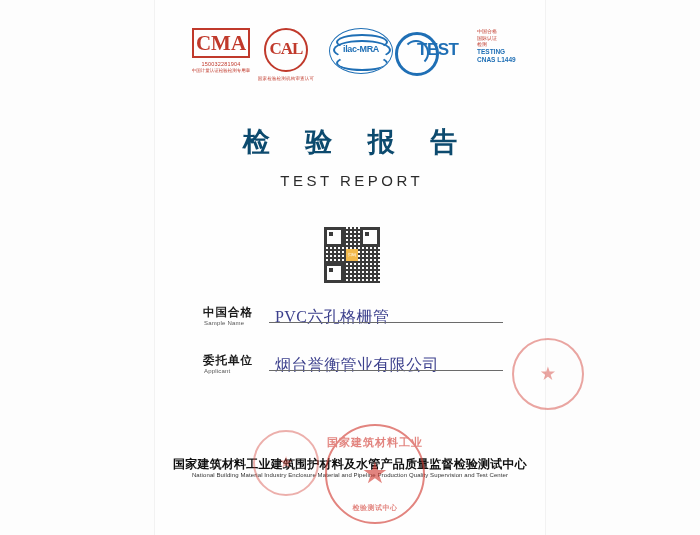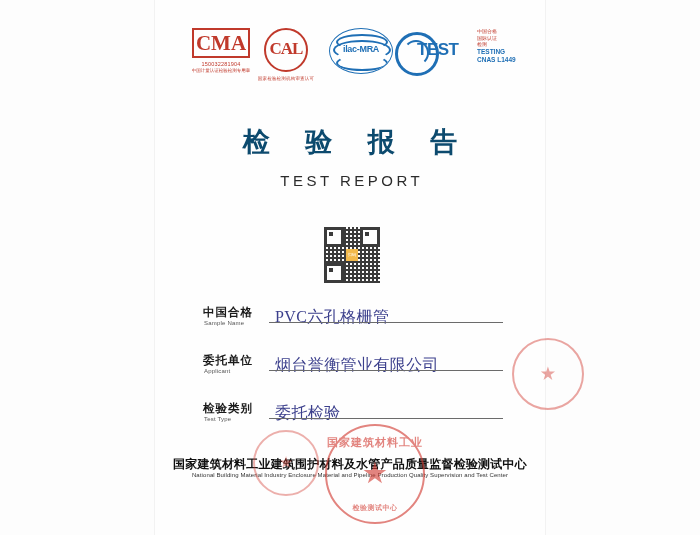--- a/index.html
+++ b/index.html
@@ -466,26 +466,20 @@
         <span class="field-line"></span>
       </div>
 
       <div class="field-row">
         <span class="field-label">委托单位</span>
         <span class="field-sublabel">Applicant</span>
         <span class="field-value">烟台誉衡管业有限公司</span>
         <span class="field-line"></span>
       </div>
 
-      <div class="field-row">
-        <span class="field-label">检验类别</span>
-        <span class="field-sublabel">Test Type</span>
-        <span class="field-value">委托检验</span>
-        <span class="field-line"></span>
-      </div>
 
     </div>
 
     <div class="footer-cn">国家建筑材料工业建筑围护材料及水管产品质量监督检验测试中心</div>
     <div class="footer-en">National Building Material Industry Enclosure Material and Pipeline Production Quality Supervision and Test Center</div>
 
   </div>
 
   <div class="seal seal-right">
     <span class="star">★</span>

